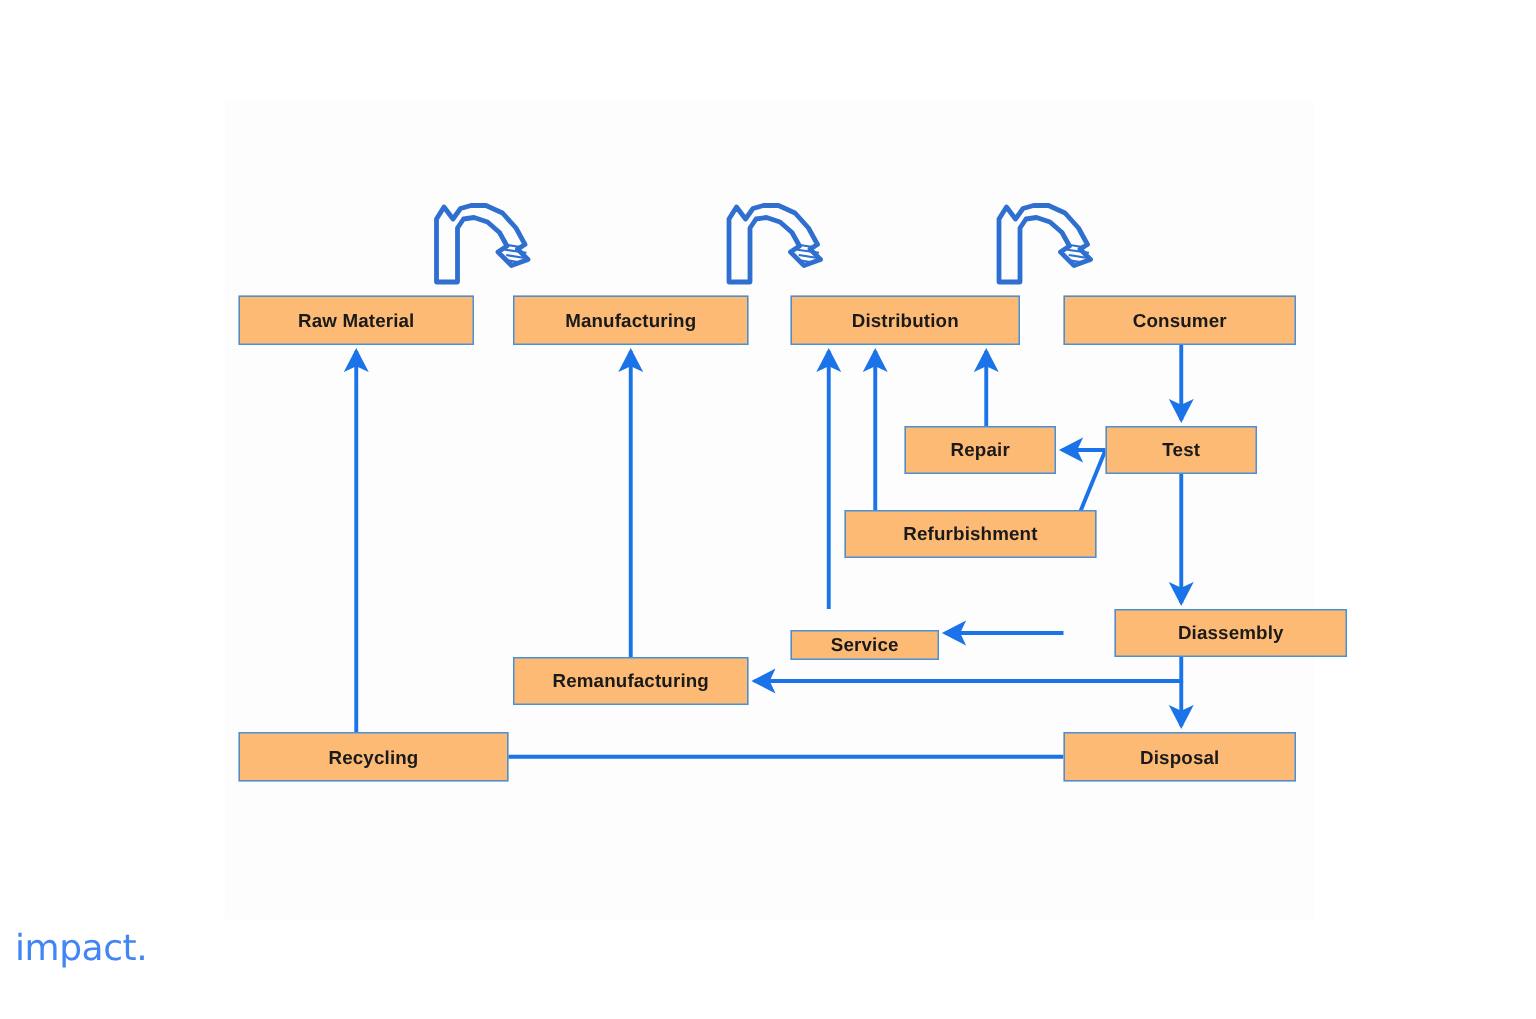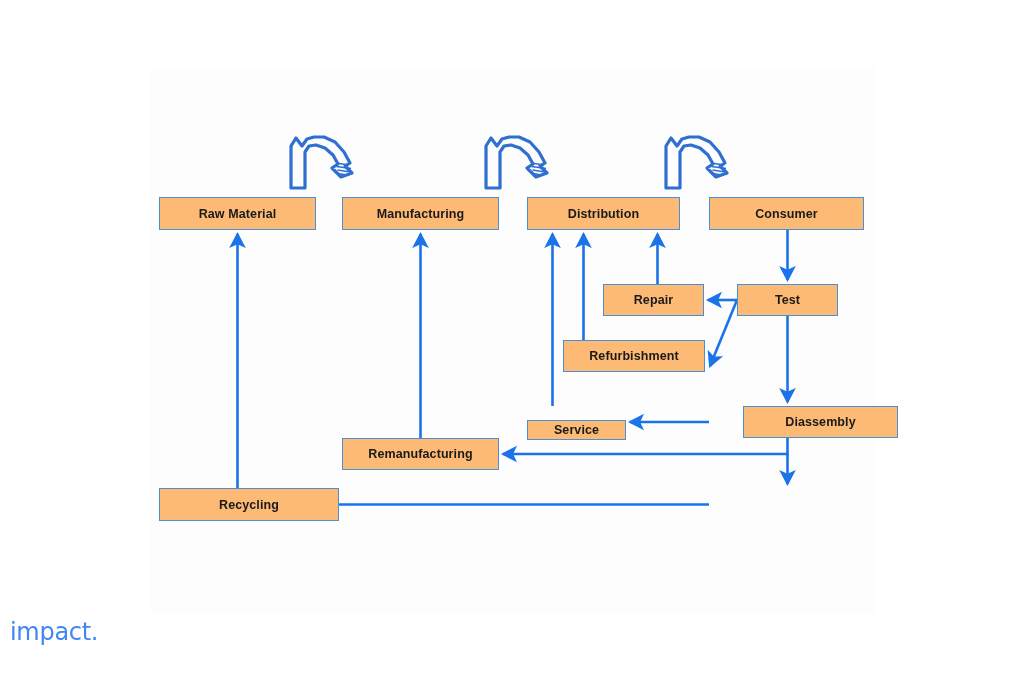--- a/index.html
+++ b/index.html
@@ -155,26 +155,27 @@
   <div class="node" style="left:342px; top:197px; width:157px; height:33px;">Manufacturing</div>
 
   <div class="node" style="left:527px; top:197px; width:153px; height:33px;">Distribution</div>
 
   <div class="node" style="left:709px; top:197px; width:155px; height:33px;">Consumer</div>
 
   <div class="node" style="left:603px; top:284px; width:101px; height:32px;">Repair</div>
 
   <div class="node" style="left:737px; top:284px; width:101px; height:32px;">Test</div>
 
-  <div class="node" style="left:563px; top:340px; width:142px; height:32px;">Refurbishment</div>
+  <div class="node" style="left:563px; top:340px; width:168px; height:32px;">Refurbishment</div>
 
   <div class="node" style="left:527px; top:420px; width:99px; height:20px;">Service</div>
 
   <div class="node" style="left:709px; top:406px; width:155px; height:32px;margin-left:34px;">Diassembly</div>
 
   <div class="node" style="left:342px; top:438px; width:157px; height:32px;">Remanufacturing</div>
 
   <div class="node" style="left:159px; top:488px; width:180px; height:33px;">Recycling</div>
 
+  <div class="node" style="left:709px; top:488px; width:155px; height:33px;">Disposal</div>
 
   <div class="logo">impact.</div>
 
 </div>
 
 </body></html>

